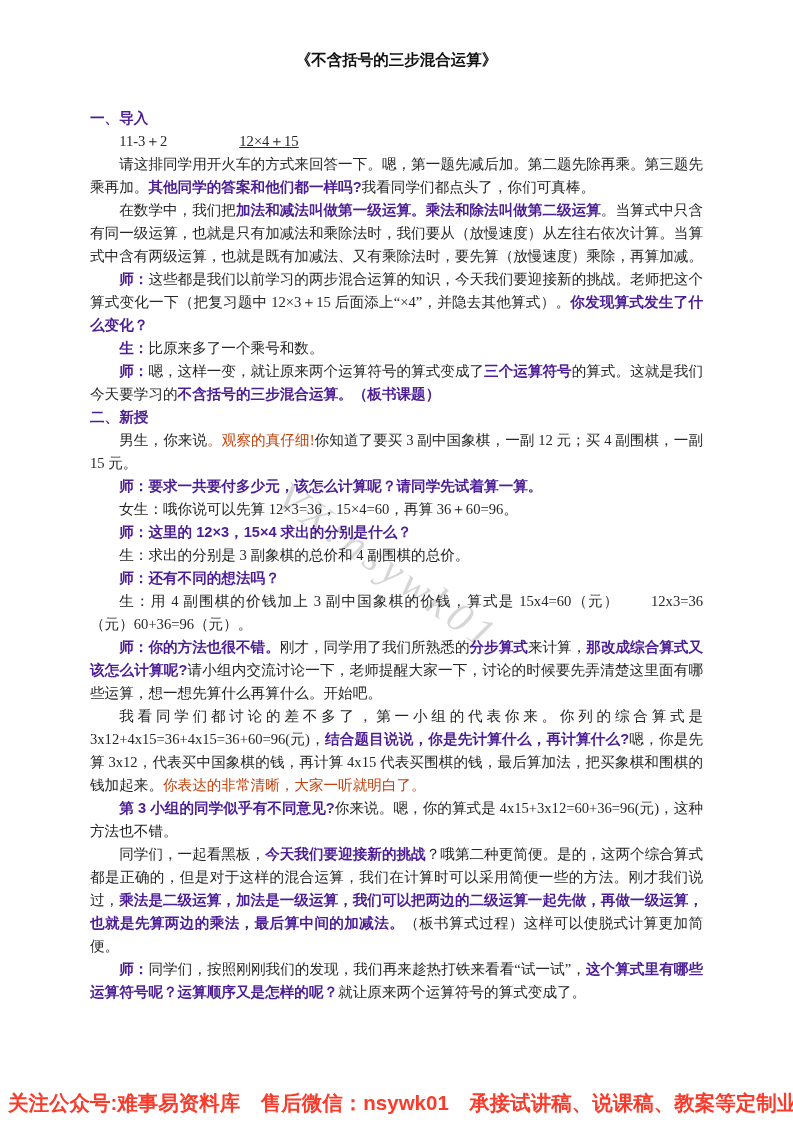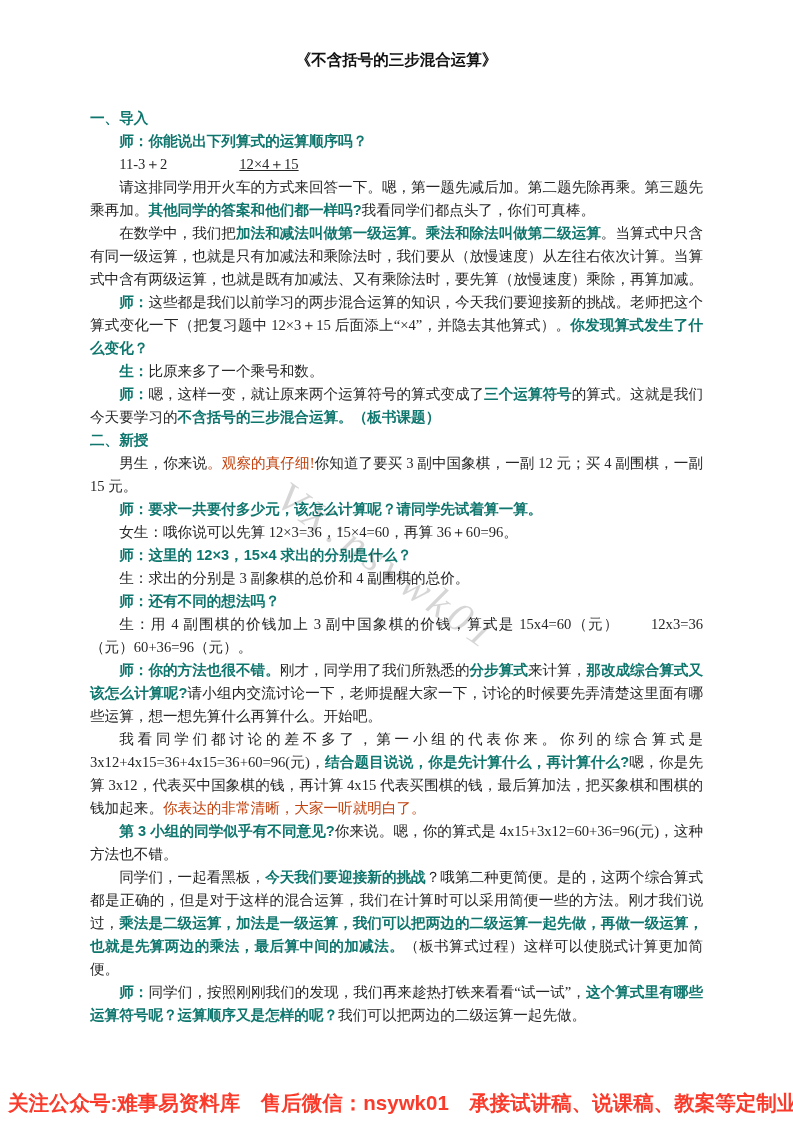--- a/index.html
+++ b/index.html
@@ -34,21 +34,21 @@
     font-family: "Liberation Sans", "DejaVu Sans", sans-serif;
     color: #111;
     text-indent: 0;
   }
   .para { text-indent: 2em; }
   .expr { text-indent: 2em; }
   .expr span + span { margin-left: 72px; text-decoration: underline; }
   .b {
     font-weight: bold;
     font-family: "Liberation Sans", "DejaVu Sans", sans-serif;
-    color: #0f766e;
+    color: #4c1d95;
   }
   .red { color: #c2410c; }
   .watermark {
     position: absolute;
     left: 295px; top: 472px;
     transform: rotate(35deg);
     transform-origin: left top;
     font-size: 42px;
     font-style: italic;
     letter-spacing: 5px;
@@ -70,39 +70,38 @@
   }
 </style>
 </head>
 <body>
 
 <div class="page">
   <div class="content">
     <p class="doc-title">《不含括号的三步混合运算》</p>
     <div>
         <p class="heading"><span class="b">一、导入</span></p>
-        <p class="para"><span class="b">师：你能说出下列算式的运算顺序吗？</span></p>
         <p class="expr"><span>11-3＋2</span><span>12×4＋15</span></p>
         <p class="para"><span>请这排同学用开火车的方式来回答一下。嗯，第一题先减后加。第二题先除再乘。第三题先乘再加。</span><span class="b">其他同学的答案和他们都一样吗?</span><span>我看同学们都点头了，你们可真棒。</span></p>
         <p class="para"><span>在数学中，我们把</span><span class="b">加法和减法叫做第一级运算。乘法和除法叫做第二级运算</span><span>。当算式中只含有同一级运算，也就是只有加减法和乘除法时，我们要从（放慢速度）从左往右依次计算。当算式中含有两级运算，也就是既有加减法、又有乘除法时，要先算（放慢速度）乘除，再算加减。</span></p>
         <p class="para"><span class="b">师：</span><span>这些都是我们以前学习的两步混合运算的知识，今天我们要迎接新的挑战。老师把这个算式变化一下（把复习题中 12×3＋15 后面添上“×4”，并隐去其他算式）。</span><span class="b">你发现算式发生了什么变化？</span></p>
         <p class="para"><span class="b">生：</span><span>比原来多了一个乘号和数。</span></p>
         <p class="para"><span class="b">师：</span><span>嗯，这样一变，就让原来两个运算符号的算式变成了</span><span class="b">三个运算符号</span><span>的算式。这就是我们今天要学习的</span><span class="b">不含括号的三步混合运算。（板书课题）</span></p>
         <p class="heading"><span class="b">二、新授</span></p>
         <p class="para"><span>男生，你来说</span><span class="red">。观察的真仔细!</span><span>你知道了要买 3 副中国象棋，一副 12 元；买 4 副围棋，一副 15 元。</span></p>
         <p class="para"><span class="b">师：要求一共要付多少元，该怎么计算呢？请同学先试着算一算。</span></p>
         <p class="para"><span>女生：哦你说可以先算 12×3=36，15×4=60，再算 36＋60=96。</span></p>
         <p class="para"><span class="b">师：这里的 12×3，15×4 求出的分别是什么？</span></p>
         <p class="para"><span>生：求出的分别是 3 副象棋的总价和 4 副围棋的总价。</span></p>
         <p class="para"><span class="b">师：还有不同的想法吗？</span></p>
         <p class="para"><span>生：用 4 副围棋的价钱加上 3 副中国象棋的价钱，算式是 15x4=60（元）　　12x3=36（元）60+36=96（元）。</span></p>
         <p class="para"><span class="b">师：你的方法也很不错。</span><span>刚才，同学用了我们所熟悉的</span><span class="b">分步算式</span><span>来计算，</span><span class="b">那改成综合算式又该怎么计算呢?</span><span>请小组内交流讨论一下，老师提醒大家一下，讨论的时候要先弄清楚这里面有哪些运算，想一想先算什么再算什么。开始吧。</span></p>
         <p class="para"><span>我看同学们都讨论的差不多了，第一小组的代表你来。你列的综合算式是 3x12+4x15=36+4x15=36+60=96(元)，</span><span class="b">结合题目说说，你是先计算什么，再计算什么?</span><span>嗯，你是先算 3x12，代表买中国象棋的钱，再计算 4x15 代表买围棋的钱，最后算加法，把买象棋和围棋的钱加起来。</span><span class="red">你表达的非常清晰，大家一听就明白了。</span></p>
         <p class="para"><span class="b">第 3 小组的同学似乎有不同意见?</span><span>你来说。嗯，你的算式是 4x15+3x12=60+36=96(元)，这种方法也不错。</span></p>
         <p class="para"><span>同学们，一起看黑板，</span><span class="b">今天我们要迎接新的挑战</span><span>？哦第二种更简便。是的，这两个综合算式都是正确的，但是对于这样的混合运算，我们在计算时可以采用简便一些的方法。刚才我们说过，</span><span class="b">乘法是二级运算，加法是一级运算，我们可以把两边的二级运算一起先做，再做一级运算，也就是先算两边的乘法，最后算中间的加减法。</span><span>（板书算式过程）这样可以使脱式计算更加简便。</span></p>
-        <p class="para"><span class="b">师：</span><span>同学们，按照刚刚我们的发现，我们再来趁热打铁来看看“试一试”，</span><span class="b">这个算式里有哪些运算符号呢？运算顺序又是怎样的呢？</span><span>我们可以把两边的二级运算一起先做。</span></p>
+        <p class="para"><span class="b">师：</span><span>同学们，按照刚刚我们的发现，我们再来趁热打铁来看看“试一试”，</span><span class="b">这个算式里有哪些运算符号呢？运算顺序又是怎样的呢？</span><span>就让原来两个运算符号的算式变成了。</span></p>
       </div>
   </div>
 
   <div class="watermark">VX:nsywk01</div>
 
   <div class="footer">关注公众号:难事易资料库　售后微信：nsywk01　承接试讲稿、说课稿、教案等定制业务</div>
 </div>
 
 </body></html>

